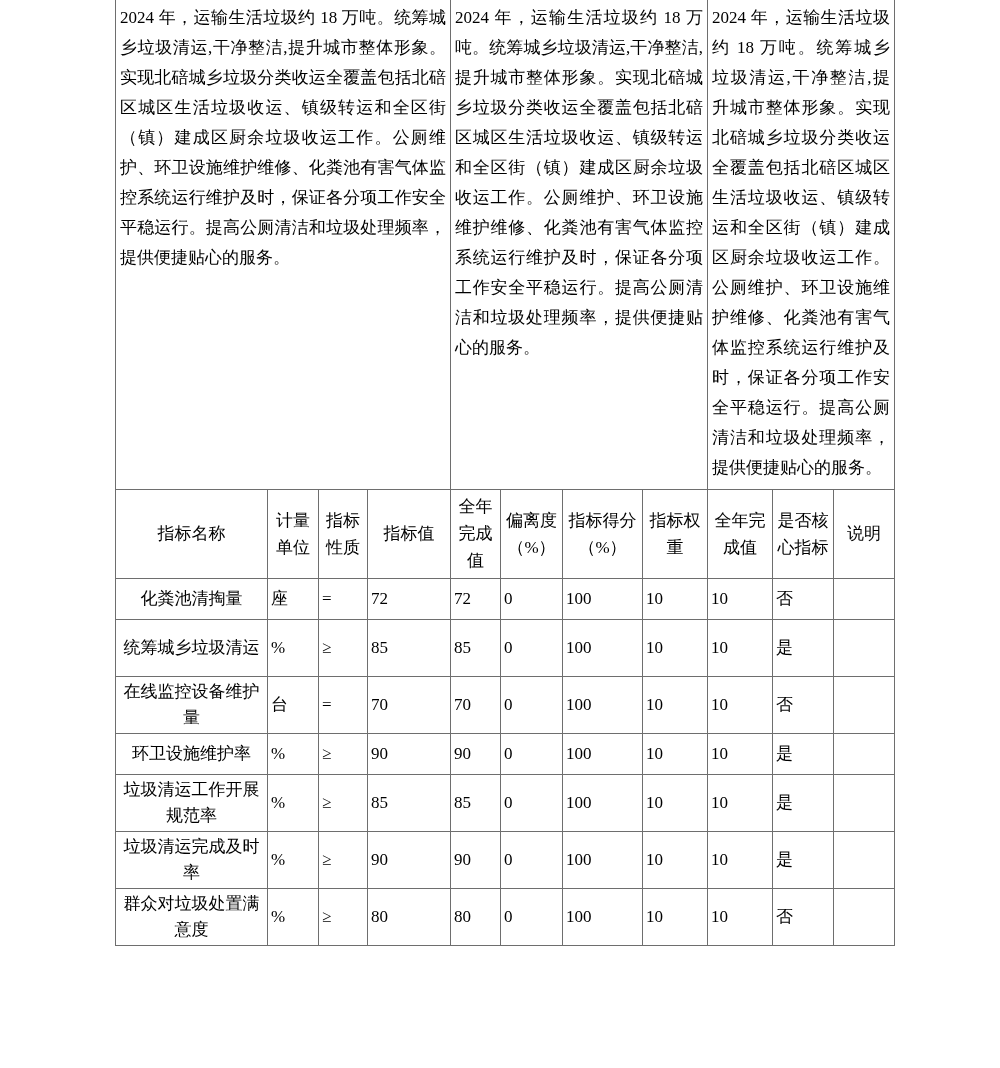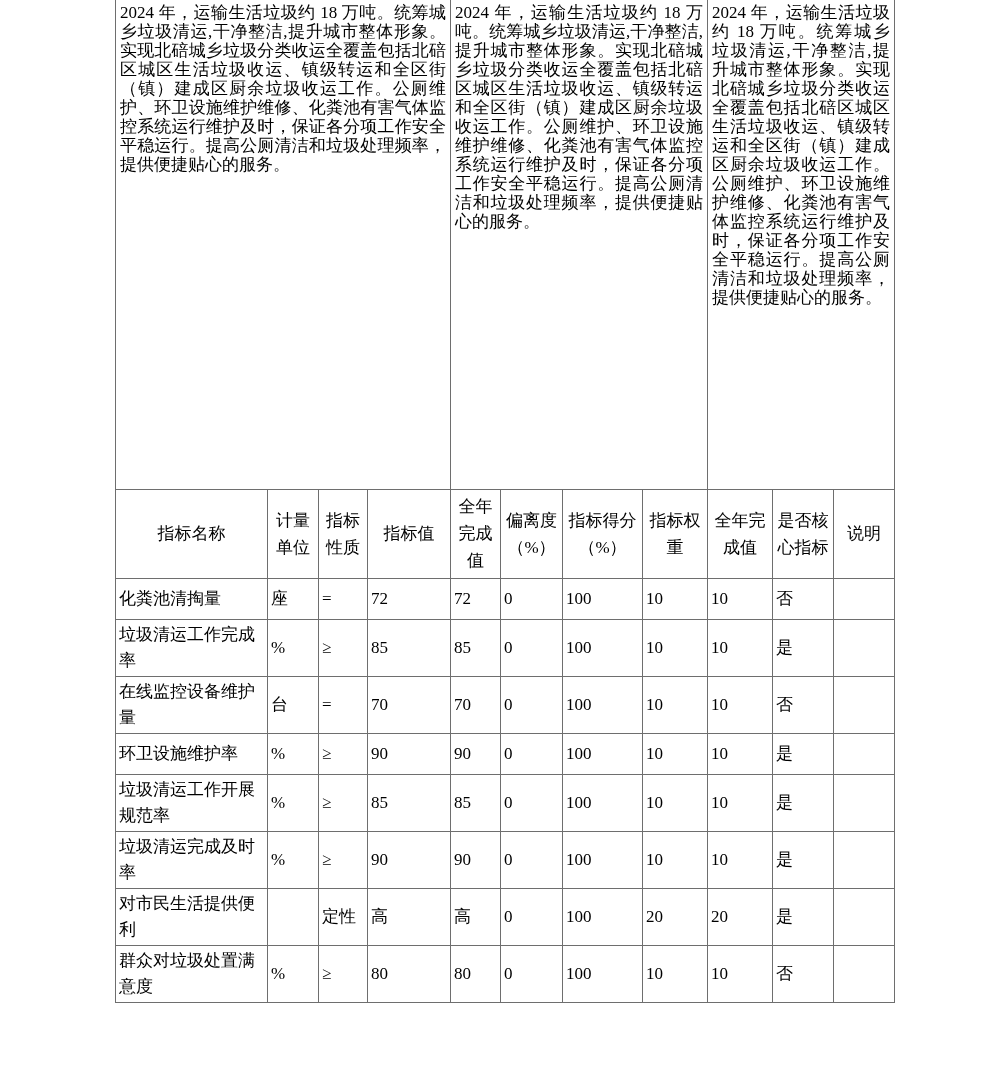--- a/index.html
+++ b/index.html
@@ -37,31 +37,31 @@
   }
   tr.toprow { height: 489px; }
   tr.toprow td {
     border-top: none;
     vertical-align: top;
     padding: 3px 4px 3px 4px;
   }
   .para {
     text-align: justify;
     text-justify: inter-ideograph;
-    line-height: 19px;
+    line-height: 30px;
   }
   tr.section-row { height: 53px; }
   tr.section-row td { text-align: center; }
   tr.header-row { height: 89px; }
   tr.header-row td { text-align: center; line-height: 27px; padding: 1px 2px; }
   tr.r-single { height: 41px; }
   tr.r-double { height: 57px; }
   td.c-left  { text-align: left;  padding-left: 3px; }
   td.c-right { text-align: left; padding-right: 3px; }
-  td.c-name  { text-align: left;  padding: 1px 2px 1px 3px; line-height: 27px; }
+  td.c-name  { text-align: center;  padding: 1px 2px 1px 3px; line-height: 27px; }
 </style>
 </head>
 <body>
 
 <div class="sheet">
   <table class="doc">
     <colgroup>
       <col style="width:152px">
         <col style="width:51px">
         <col style="width:49px">
@@ -111,21 +111,21 @@
         <td class="c-right">72</td>
         <td class="c-right">0</td>
         <td class="c-right">100</td>
         <td class="c-right">10</td>
         <td class="c-right">10</td>
         <td class="c-left">否</td>
         <td class="c-left"></td>
       </tr>
 
       <tr class="r-double">
-        <td class="c-name">垃圾清运工作完成率</td>
+        <td class="c-name">统筹城乡垃圾清运</td>
         <td class="c-left">%</td>
         <td class="c-left">≥</td>
         <td class="c-right">85</td>
         <td class="c-right">85</td>
         <td class="c-right">0</td>
         <td class="c-right">100</td>
         <td class="c-right">10</td>
         <td class="c-right">10</td>
         <td class="c-left">是</td>
         <td class="c-left"></td>
@@ -180,33 +180,20 @@
         <td class="c-right">90</td>
         <td class="c-right">90</td>
         <td class="c-right">0</td>
         <td class="c-right">100</td>
         <td class="c-right">10</td>
         <td class="c-right">10</td>
         <td class="c-left">是</td>
         <td class="c-left"></td>
       </tr>
 
-      <tr class="r-double">
-        <td class="c-name">对市民生活提供便利</td>
-        <td class="c-left"></td>
-        <td class="c-left">定性</td>
-        <td class="c-right">高</td>
-        <td class="c-right">高</td>
-        <td class="c-right">0</td>
-        <td class="c-right">100</td>
-        <td class="c-right">20</td>
-        <td class="c-right">20</td>
-        <td class="c-left">是</td>
-        <td class="c-left"></td>
-      </tr>
 
       <tr class="r-double">
         <td class="c-name">群众对垃圾处置满意度</td>
         <td class="c-left">%</td>
         <td class="c-left">≥</td>
         <td class="c-right">80</td>
         <td class="c-right">80</td>
         <td class="c-right">0</td>
         <td class="c-right">100</td>
         <td class="c-right">10</td>

